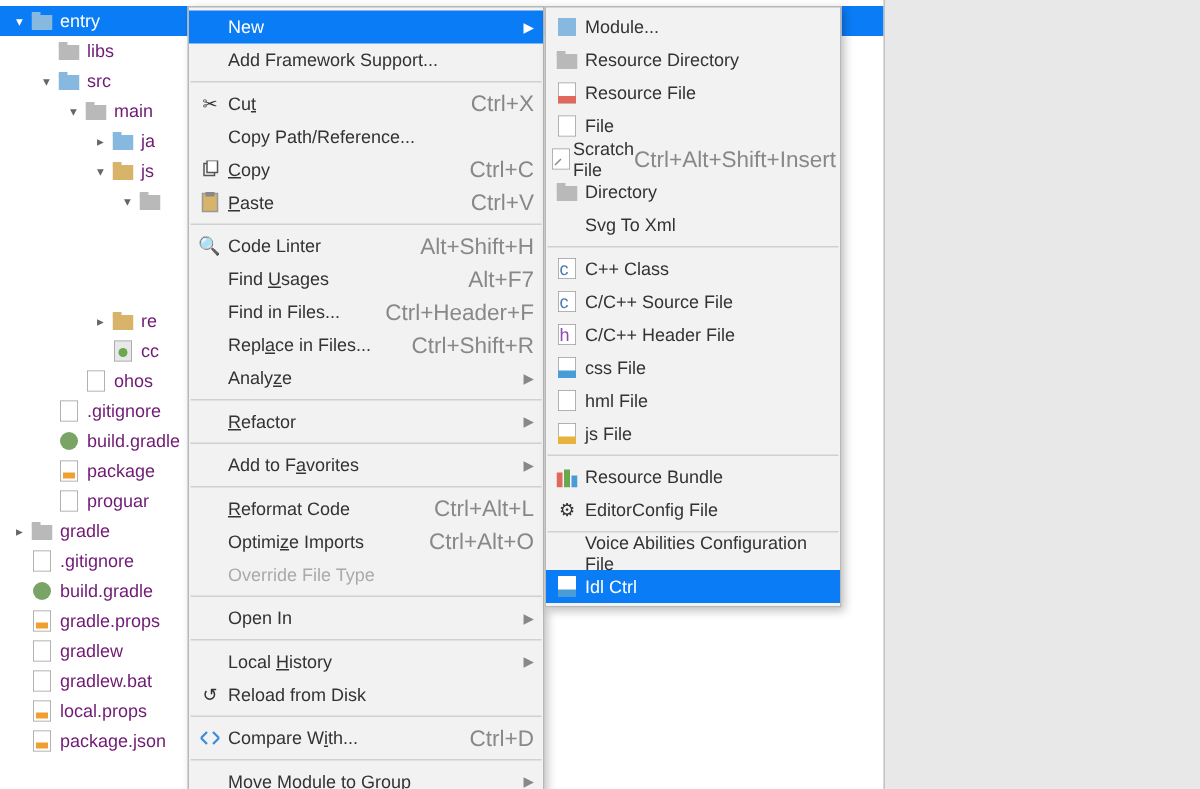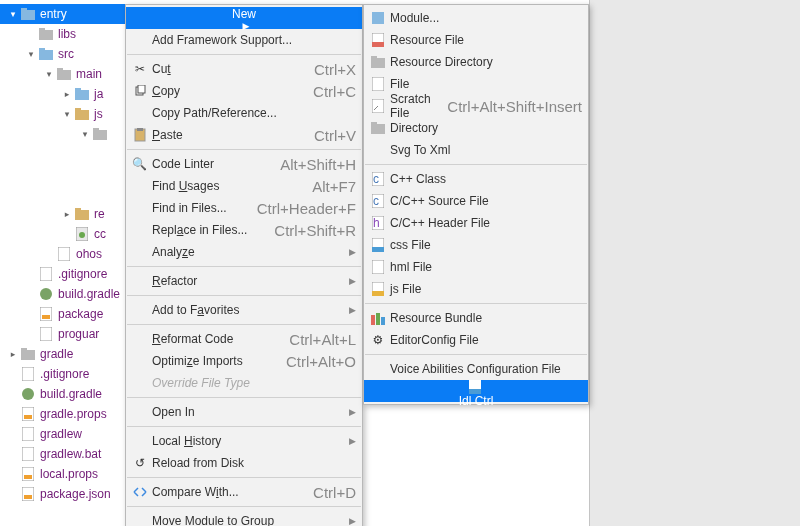--- a/index.html
+++ b/index.html
@@ -12,29 +12,29 @@
 .row.sel { background: #0a7cf5; }
 .row.sel .label, .row.sel .arrow { color: #fff; }
 .ind0 { padding-left: 6px; }
 .ind1 { padding-left: 24px; }
 .ind2 { padding-left: 42px; }
 .ind3 { padding-left: 60px; }
 .ind4 { padding-left: 78px; }
 .ind5 { padding-left: 96px; }
 .menu { position: absolute; background: #f2f2f2; border: 1px solid #b8b8b8; box-shadow: 2px 2px 6px rgba(0,0,0,0.25); padding: 2px 0; }
 .menu1 { left: 125px; top: 4px; width: 238px; }
-.menu2 { left: 363px; top: 4px; width: 226px; }
+.menu2 { left: 363px; top: 4px; width: 198px; }
 .mi { display: flex; align-items: center; height: 22px; padding: 0 6px 0 4px; color: #333; }
 .mi .mic { width: 20px; display: inline-flex; align-items: center; justify-content: center; }
 .mi .mt { flex: 1; padding-left: 2px; }
 .mi .sc { color: #888; font-size: 15px; }
 .mi .sub { color: #888; font-size: 9px; margin-left: 6px; }
-.mi.sel { background: #0a7cf5; color: #fff; flex-direction: column; }
+.mi.sel { background: #0a7cf5; color: #fff; }
 .mi.sel .sc, .mi.sel .sub { color: #fff; }
-.mi.dis .mt { color: #aaa; font-style: italic; }
+.mi.dis .mt { color: #aaa; }
 .sep { height: 1px; background: #d0d0d0; margin: 3px 1px; }
 .u { text-decoration: underline; }
 .editor { position: absolute; left: 589px; top: 0; right: 0; bottom: 0; background: #e8e8e8; border-left: 1px solid #c4c4c4; }
 svg { display: block; }
 </style>
 </head>
 <body>
 
 <div class="tree">
   <div class="row ind0 sel">
@@ -271,32 +271,32 @@
       <span class="mic"></span>
       <span class="mt">Add Framework Support...</span>
     </div>
   <div class="sep"></div>
   <div class="mi">
       <span class="mic">✂</span>
       <span class="mt">Cu<span class="u">t</span></span>
       <span class="sc">Ctrl+X</span>
     </div>
   <div class="mi">
+      <span class="mic"></span>
+      <span class="mt">Copy Path/Reference...</span>
+    </div>
+  <div class="mi">
       <span class="mic">
         <svg width="12" height="12">
           <rect x="2" y="2" width="7" height="8" fill="none" stroke="#555"></rect>
           <rect x="4" y="0" width="7" height="8" fill="#fff" stroke="#555"></rect>
         </svg>
       </span>
       <span class="mt"><span class="u">C</span>opy</span>
       <span class="sc">Ctrl+C</span>
-    </div>
-  <div class="mi">
-      <span class="mic"></span>
-      <span class="mt">Copy Path/Reference...</span>
     </div>
   <div class="mi">
       <span class="mic">
         <svg width="12" height="14">
           <rect x="1" y="1" width="10" height="12" fill="#d8b36a" stroke="#999"></rect>
           <rect x="3" y="0" width="6" height="3" fill="#888"></rect>
         </svg>
       </span>
       <span class="mt"><span class="u">P</span>aste</span>
       <span class="sc">Ctrl+V</span>
@@ -393,35 +393,35 @@
   <div class="mi">
       <span class="mic">
         <svg width="12" height="12">
           <rect width="12" height="12" fill="#86b8e0"></rect>
         </svg>
       </span>
       <span class="mt">Module...</span>
     </div>
   <div class="mi">
       <span class="mic">
-        <svg width="12" height="14">
-          <rect width="12" height="14" fill="#fff" stroke="#999"></rect>
-          <rect x="0" y="9" width="12" height="5" fill="#e0685c"></rect>
-        </svg>
-      </span>
-      <span class="mt">Resource File</span>
-    </div>
-  <div class="mi">
-      <span class="mic">
         <svg width="14" height="12">
           <rect width="14" height="10" y="2" fill="#b9b9b9"></rect>
           <rect width="6" height="3" fill="#b9b9b9"></rect>
         </svg>
       </span>
       <span class="mt">Resource Directory</span>
+    </div>
+  <div class="mi">
+      <span class="mic">
+        <svg width="12" height="14">
+          <rect width="12" height="14" fill="#fff" stroke="#999"></rect>
+          <rect x="0" y="9" width="12" height="5" fill="#e0685c"></rect>
+        </svg>
+      </span>
+      <span class="mt">Resource File</span>
     </div>
   <div class="mi">
       <span class="mic">
         <svg width="12" height="14">
           <rect width="12" height="14" fill="#fff" stroke="#999"></rect>
         </svg>
       </span>
       <span class="mt">File</span>
     </div>
   <div class="mi">

